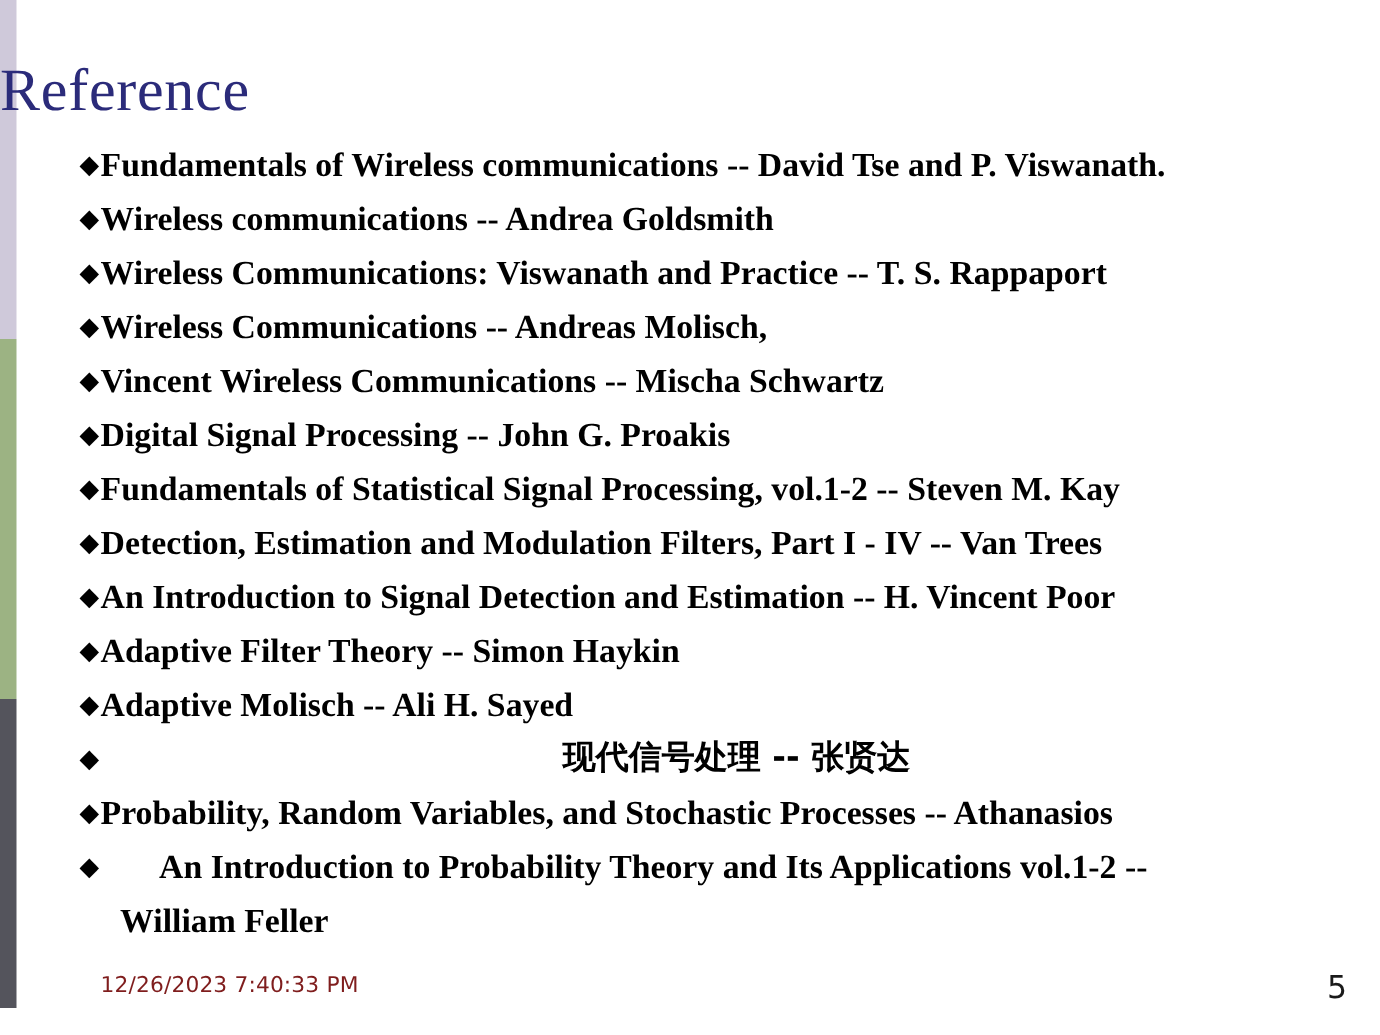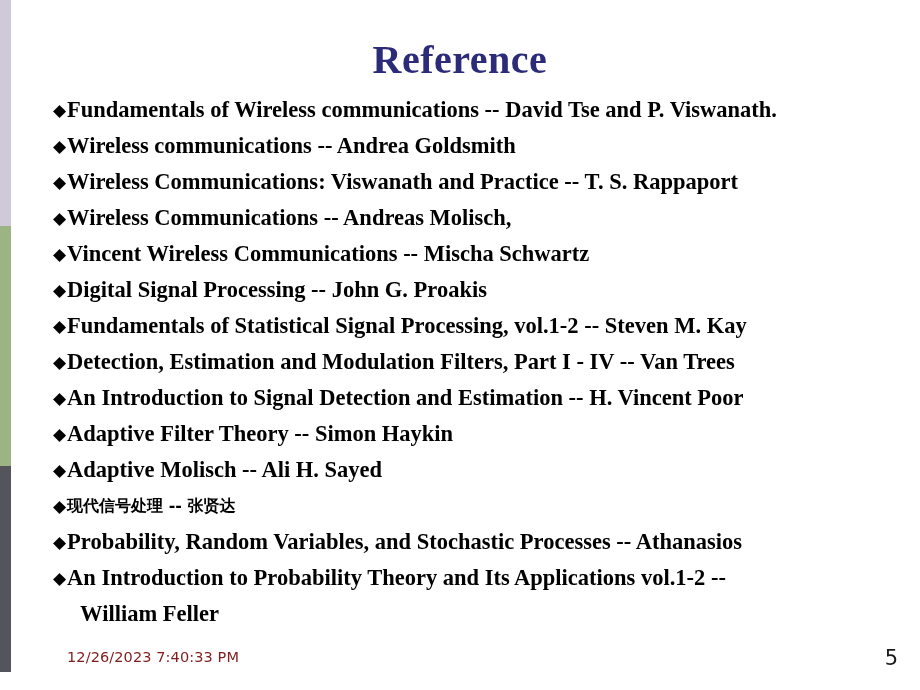--- a/index.html
+++ b/index.html
@@ -34,23 +34,22 @@
   .stripe-seg.lavender { height: 226px; background: #cfc9da; }
   .stripe-seg.green    { height: 240px; background: #9cb383; }
   .stripe-seg.gray     { height: 206px; background: #54545c; }
 
   
   #title {
     position: absolute;
     top: 36px;
     left: 0;
     width: 920px;
-    text-align: center;
     font-family: "Liberation Serif", "DejaVu Serif", serif;
-    font-weight: bold;
+    font-weight: normal;
     font-size: 40px;
     line-height: 48px;
     color: #2b2b7a;
     letter-spacing: 0.5px;
   }
 
   
   #bullet-list {
     position: absolute;
     top: 92px;
@@ -69,21 +68,22 @@
     margin-bottom: 0px;
     white-space: nowrap;
   }
 
   .bullet-row.wrapped {
     white-space: normal;
   }
 
   .bullet-row.cjk .row-text {
     font-family: "DejaVu Sans", "Liberation Sans", sans-serif;
-    font-size: 16px;
+    font-size: 22px;
+    text-align: center;
   }
 
   .bullet-marker {
     flex: 0 0 auto;
     font-size: 17px;
     line-height: 36px;
     color: #000000;
     margin-right: 1px;
     font-family: "DejaVu Sans", sans-serif;
   }
@@ -188,21 +188,21 @@
       </div>
       <div class="bullet-row wrapped">
         <span class="bullet-marker">◆</span>
         <span class="row-text">
           <span class="cont-line" style="padding-left: 0px;">Probability, Random Variables, and Stochastic Processes -- Athanasios</span>
         </span>
       </div>
       <div class="bullet-row wrapped">
         <span class="bullet-marker">◆</span>
         <span class="row-text">
-          <span class="cont-line" style="padding-left: 0px;">An Introduction to Probability Theory and Its Applications vol.1-2 --</span>
+          <span class="cont-line" style="padding-left: 0px; margin-left: 39px;">An Introduction to Probability Theory and Its Applications vol.1-2 --</span>
           <span class="cont-line">William Feller</span>
         </span>
       </div>
     </div>
 
   <div id="footer-timestamp">12/26/2023 7:40:33 PM</div>
   <div id="footer-pagenum">5</div>
 
 </div>
 

